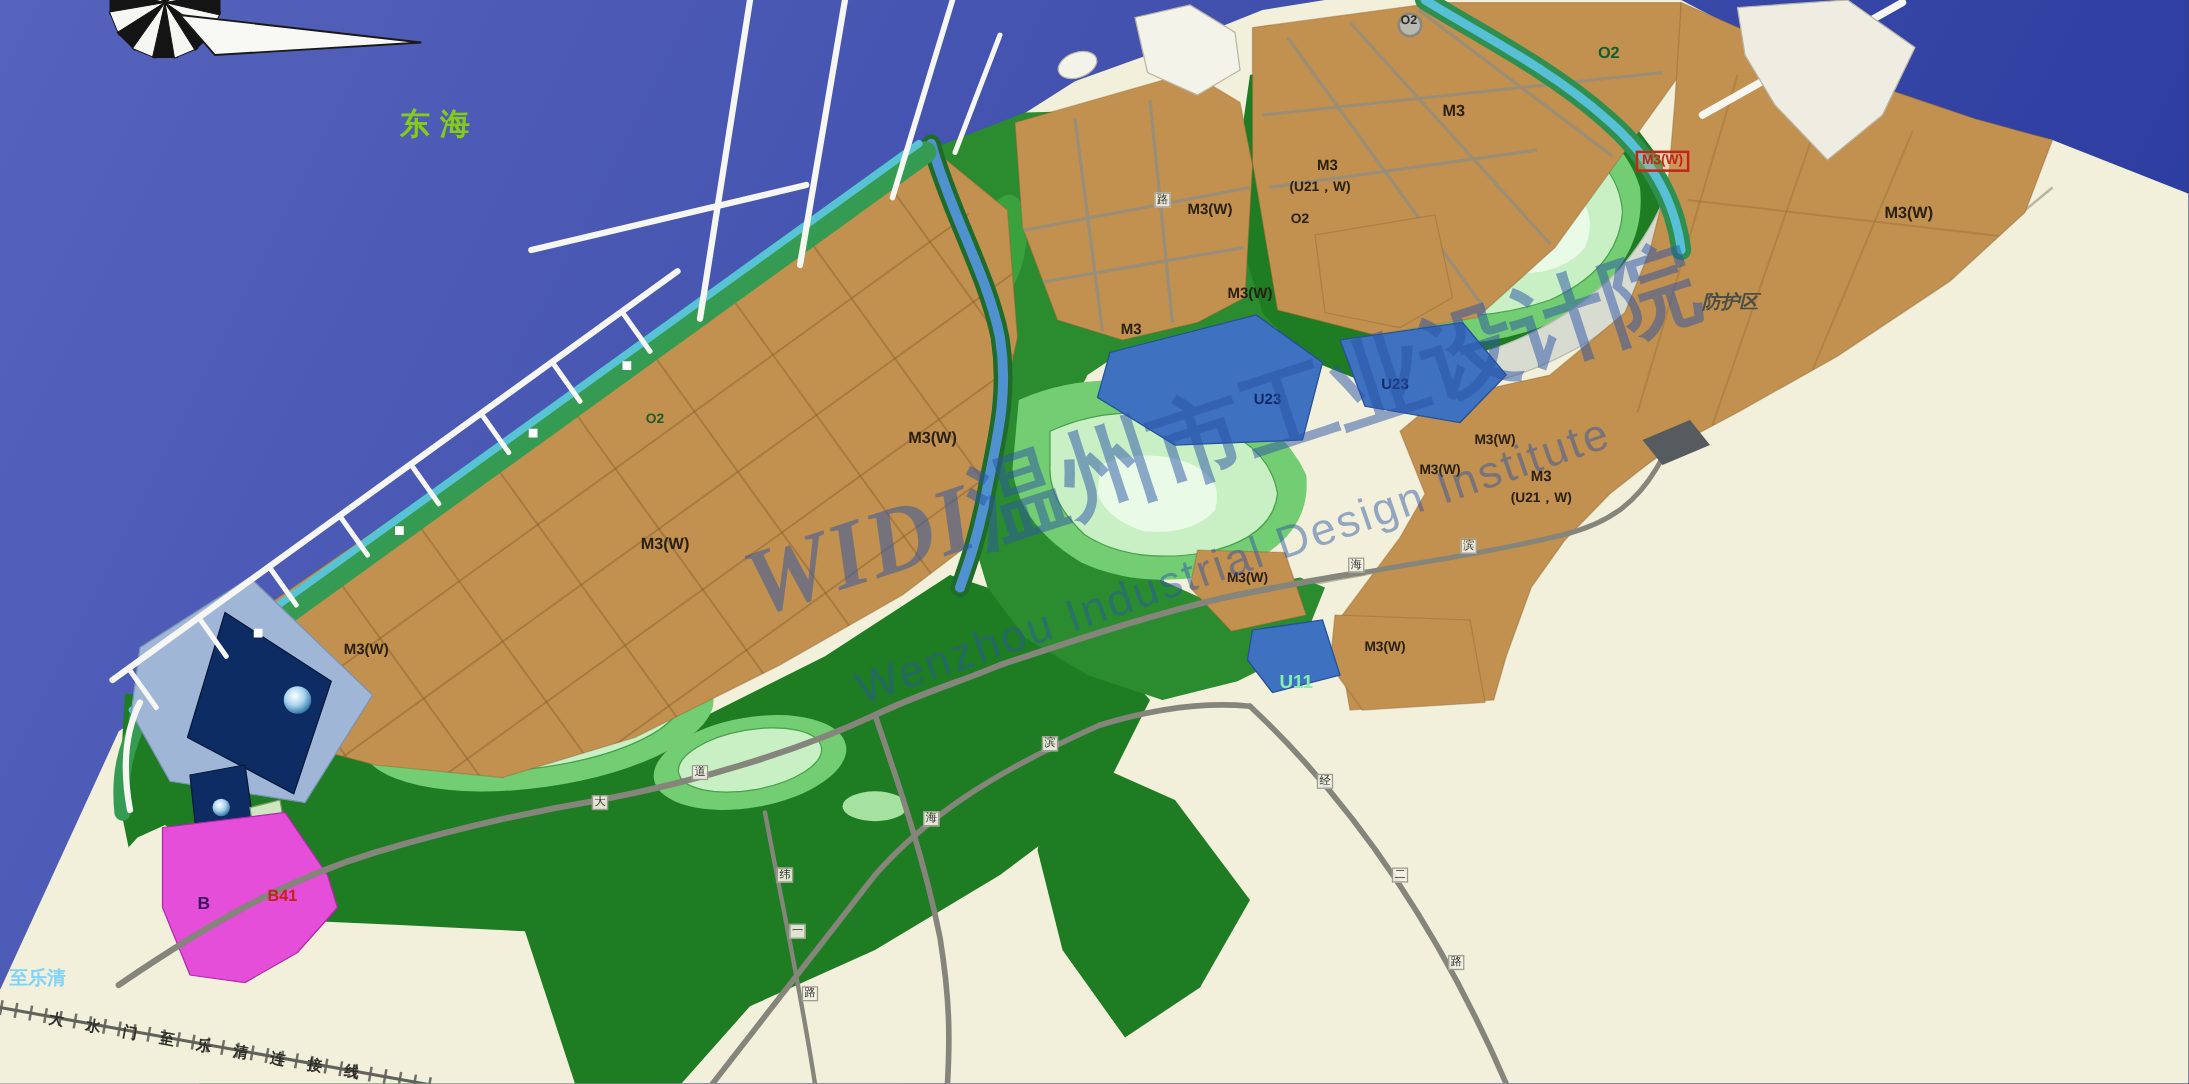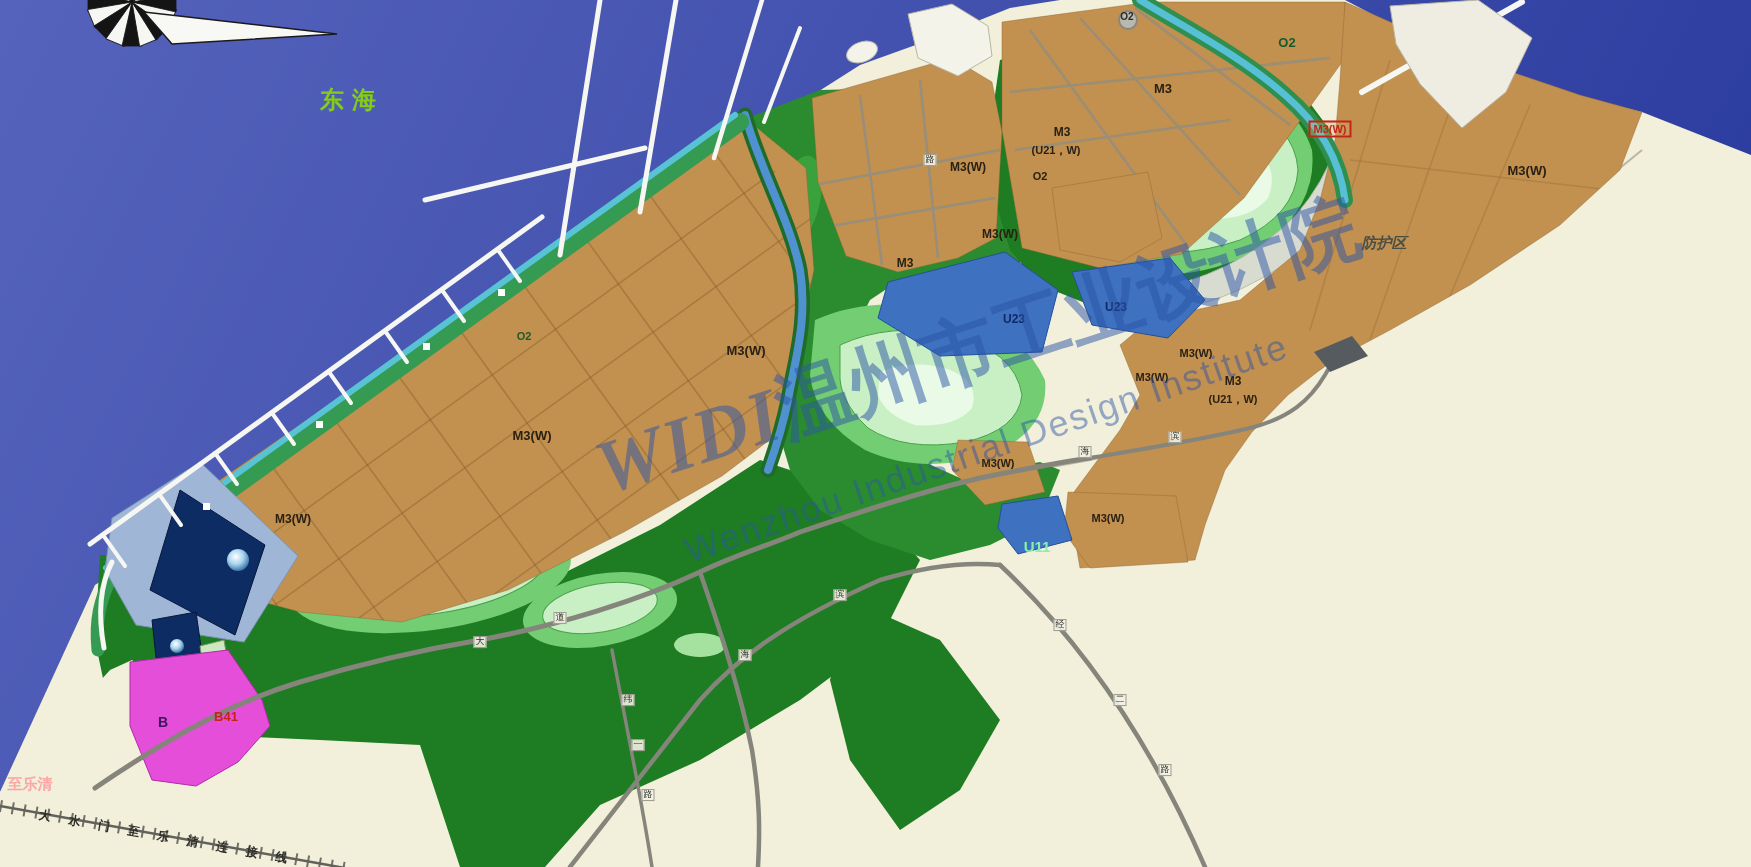--- a/index.html
+++ b/index.html
@@ -279,21 +279,21 @@
         <polygon points="0,0 10,-44 -10,-44" transform="rotate(67.5)" fill="#f6f6f2" stroke="#141414" stroke-width="0.8"></polygon>
         <polygon points="0,0 10,-44 -10,-44" transform="rotate(45)" fill="#141414" stroke="#141414" stroke-width="0.8"></polygon>
         <polygon points="0,0 10,-44 -10,-44" transform="rotate(22.5)" fill="#f6f6f2" stroke="#141414" stroke-width="0.8"></polygon>
         <polygon points="0,0 10,-44 -10,-44" transform="rotate(0)" fill="#141414" stroke="#141414" stroke-width="0.8"></polygon>
     <polygon points="12,10 205,32 40,42" fill="#f8f8f4" stroke="#1a1a1a" stroke-width="1.5"></polygon>
   </g>
 </svg>
 
 <div id="label-layer">
       <div class="map-label" style="left: 352px; top: 100px; font-size: 24px; color: #84cc16; font-weight: 700; letter-spacing: 8px;">东海</div>
-      <div class="map-label" style="left: 30px; top: 783px; font-size: 15px; color: #fca5a5;">至乐清</div>
+      <div class="map-label" style="left: 30px; top: 783px; font-size: 15px; color: #7dd3fc;">至乐清</div>
       <div class="map-label" style="left: 172px; top: 838px; font-size: 12px; color: rgb(46, 46, 40); letter-spacing: 18px; transform: translate(-50%, -50%) rotate(10deg);">大水门至乐清连接线</div>
       <div class="map-label" style="left: 524px; top: 336px; font-size: 11px; color: rgb(28, 91, 42);">O2</div>
       <div class="map-label" style="left: 532px; top: 435px; font-size: 13px;">M3(W)</div>
       <div class="map-label" style="left: 746px; top: 350px; font-size: 13px;">M3(W)</div>
       <div class="map-label" style="left: 293px; top: 519px; font-size: 12px;">M3(W)</div>
       <div class="map-label" style="left: 905px; top: 263px; font-size: 12px;">M3</div>
       <div class="map-label" style="left: 1000px; top: 234px; font-size: 12px;">M3(W)</div>
       <div class="map-label" style="left: 968px; top: 167px; font-size: 12px;">M3(W)</div>
       <div class="map-label" style="left: 1062px; top: 132px; font-size: 12px;">M3</div>
       <div class="map-label" style="left: 1056px; top: 150px; font-size: 11px;">(U21，W)</div>

